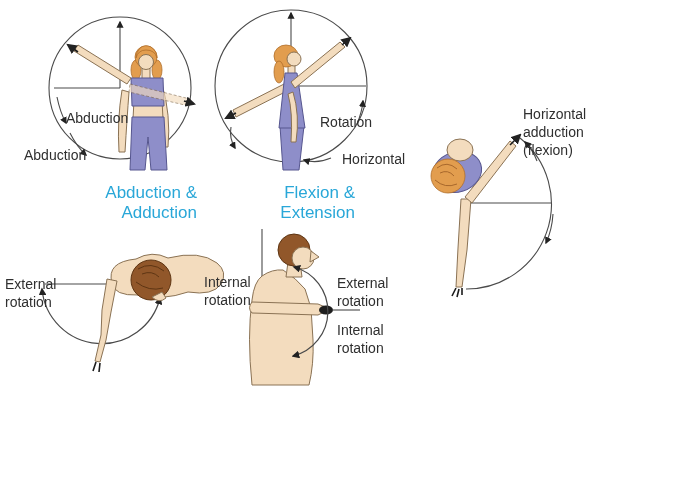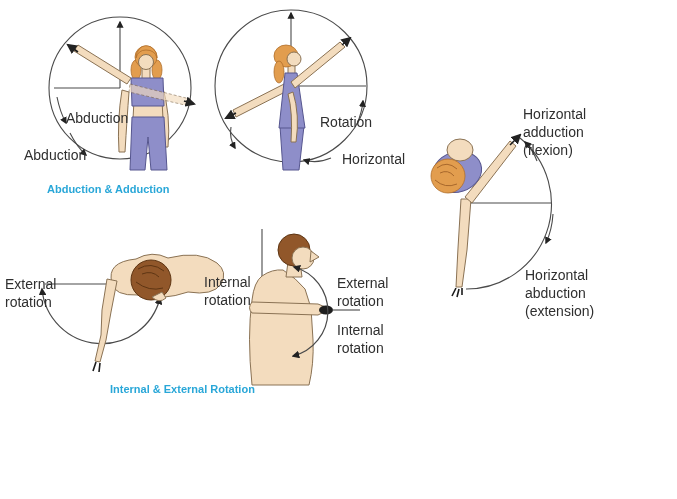--- a/index.html
+++ b/index.html
@@ -22,22 +22,22 @@
   .hairO{fill:var(--hair-orange);stroke:#b06f2b;stroke-width:.8;}
   .hairB{fill:var(--hair-brown);stroke:#5e3513;stroke-width:1;}
   .swirlB{fill:none;stroke:#5e3513;stroke-width:1;}
   .swirlO{fill:none;stroke:#a8682c;stroke-width:1;}
   .dark {fill:#1e1e1e;}
   .lbl{
     position:absolute; font-size:14px; line-height:1.3; color:var(--label);
     white-space:pre-line;
   }
   .cap{
-    position:absolute; font-size:11px; font-weight:bold; color:var(--caption);
-    text-align:left;
+    position:absolute; font-size:17px; font-weight:normal; color:var(--caption);
+    text-align:right;
   }
 </style>
 </head>
 <body>
 
 <div class="stage">
 
   <svg class="art" width="677" height="499" viewBox="0 0 677 499">
     <defs>
       <marker id="arw" viewBox="0 0 10 10" refX="8" refY="5" markerWidth="6.5" markerHeight="6.5" orient="auto-start-reverse">
@@ -127,24 +127,23 @@
       <path class="arc2" d="M294 267 A 46 46 0 0 1 293 356" marker-start="url(#arw)" marker-end="url(#arw)"></path>
     </g>
   </svg>
 
   <div class="lbl" style="left:66px; top:109px;">Abduction</div>
   <div class="lbl" style="left:24px; top:146px;">Abduction</div>
   <div class="cap" style="left:47px; top:183px; width:150px;">Abduction &amp; Adduction</div>
 
   <div class="lbl" style="left:320px; top:113px;">Rotation</div>
   <div class="lbl" style="left:342px; top:150px;">Horizontal</div>
+  <div class="cap" style="left:215px; top:183px; width:140px;">Flexion &amp; Extension</div>
 
   <div class="lbl" style="left:523px; top:105px; width:84px;">Horizontal adduction (flexion)</div>
-  <div class="lbl" style="left:525px; top:266px; width:90px;">Horizontal abduction (extension)</div>
 
   <div class="lbl" style="left:5px; top:275px; width:42px;">External rotation</div>
   <div class="lbl" style="left:204px; top:273px; width:42px;">Internal rotation</div>
 
   <div class="lbl" style="left:337px; top:274px; width:42px;">External rotation</div>
   <div class="lbl" style="left:337px; top:321px; width:42px;">Internal rotation</div>
 
-  <div class="cap" style="left:110px; top:383px; width:150px;">Internal &amp; External Rotation</div>
 </div>
 
 </body></html>

